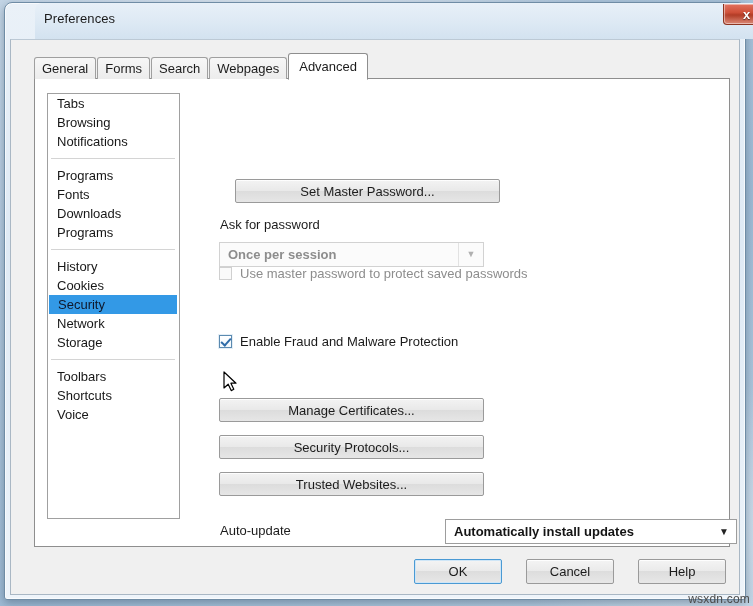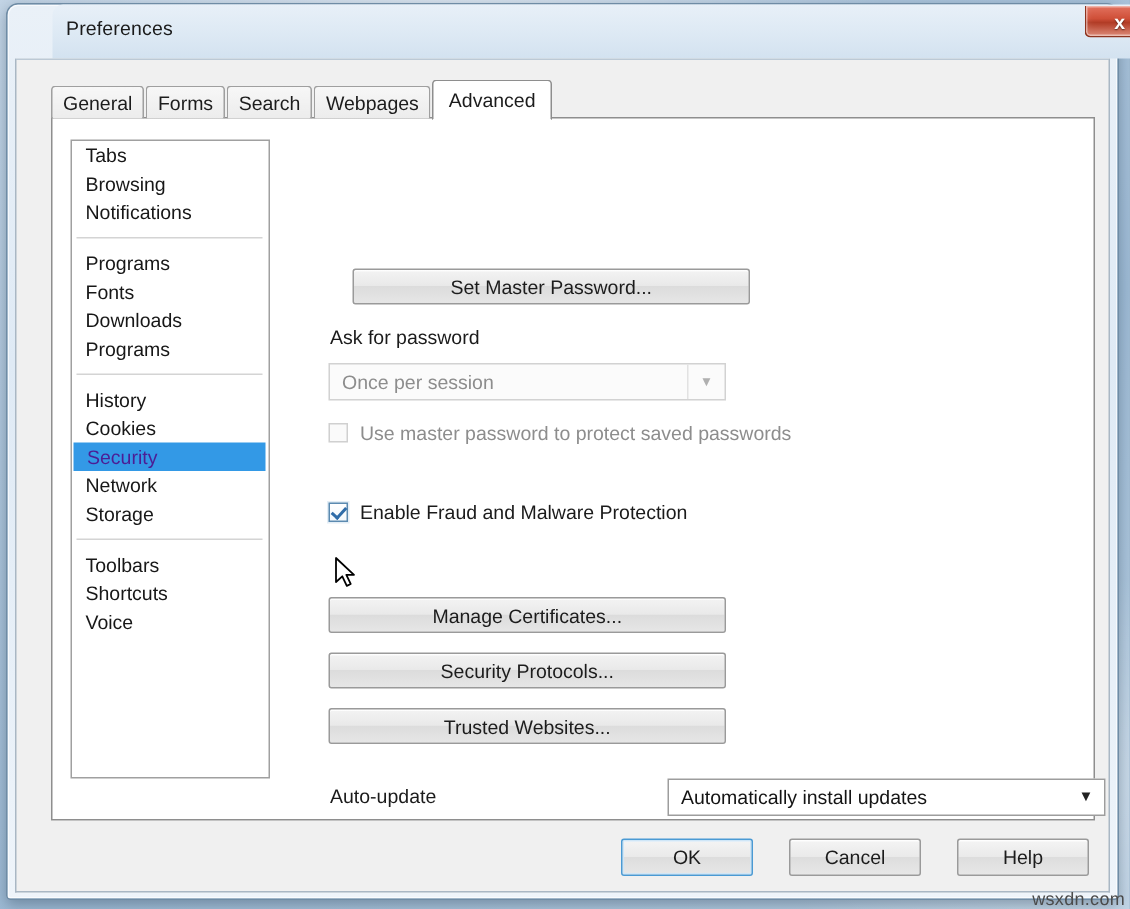--- a/index.html
+++ b/index.html
@@ -166,21 +166,21 @@
     height: 19px;
     line-height: 19px;
     padding-left: 9px;
     font-size: 13px;
     color: #171717;
     white-space: nowrap;
     cursor: default;
   }
   .sb-item.selected {
     background: #3399e6;
-    color: #4c1d95;
+    color: #0f172a;
     margin: 0 2px 0 1px;
   }
   .sb-divider {
     height: 1px;
     background: #d4d4d4;
     margin: 7px 4px 7px 3px;
   }
 
   
   #pane {
@@ -223,20 +223,21 @@
   #lbl-auto-update  { left: 25px; top: 444px; }
 
   .combo {
     position: absolute;
     height: 25px;
     background: #ffffff;
     box-sizing: border-box;
     display: flex;
     align-items: center;
     cursor: pointer;
+    font-weight: bold;
   }
   .combo .combo-value {
     flex: 1;
     padding-left: 8px;
     font-size: 13px;
     white-space: nowrap;
     overflow: hidden;
   }
   .combo .combo-arrow {
     width: 24px;
@@ -264,21 +265,21 @@
   }
   #combo-autoupdate .combo-value { color: #141414; }
   #combo-autoupdate .combo-arrow { color: #222222; font-size: 10px; }
 
   .checkrow {
     position: absolute;
     display: flex;
     align-items: center;
     white-space: nowrap;
   }
-  #chk-master-row { left: 24px; top: 202px; cursor: default; }
+  #chk-master-row { left: 24px; top: 187px; cursor: default; }
   #chk-fraud-row  { left: 24px; top: 255px; cursor: pointer; }
 
   .cbox {
     width: 13px;
     height: 13px;
     box-sizing: border-box;
     margin-right: 8px;
     position: relative;
     flex: none;
   }

